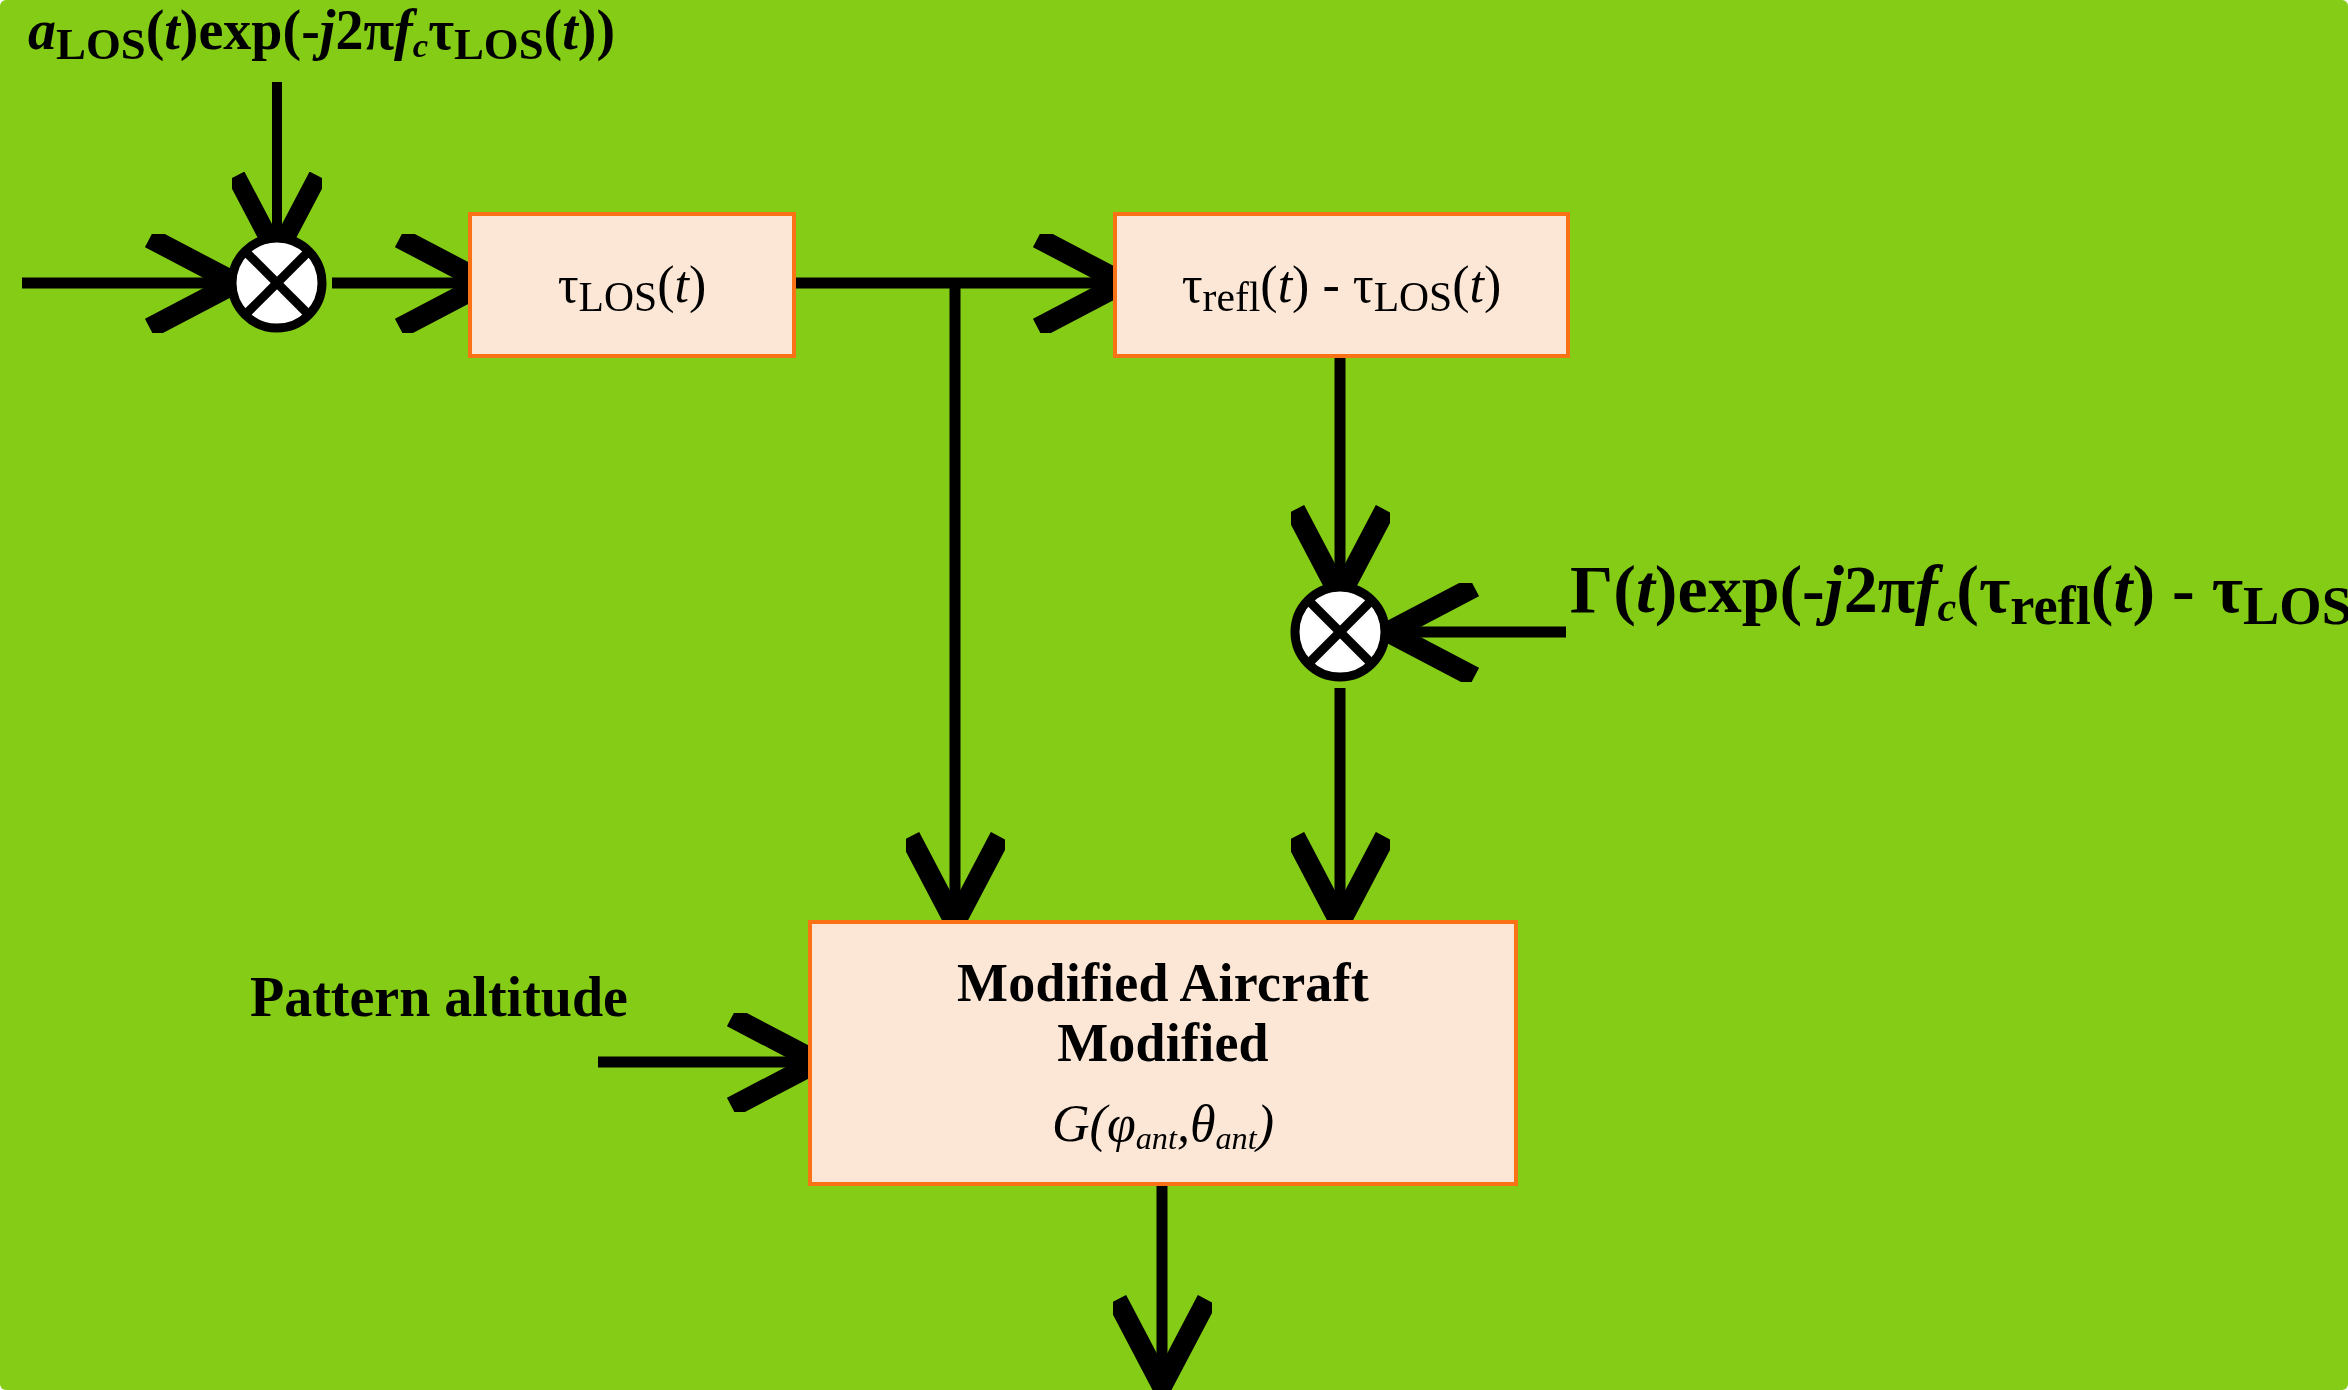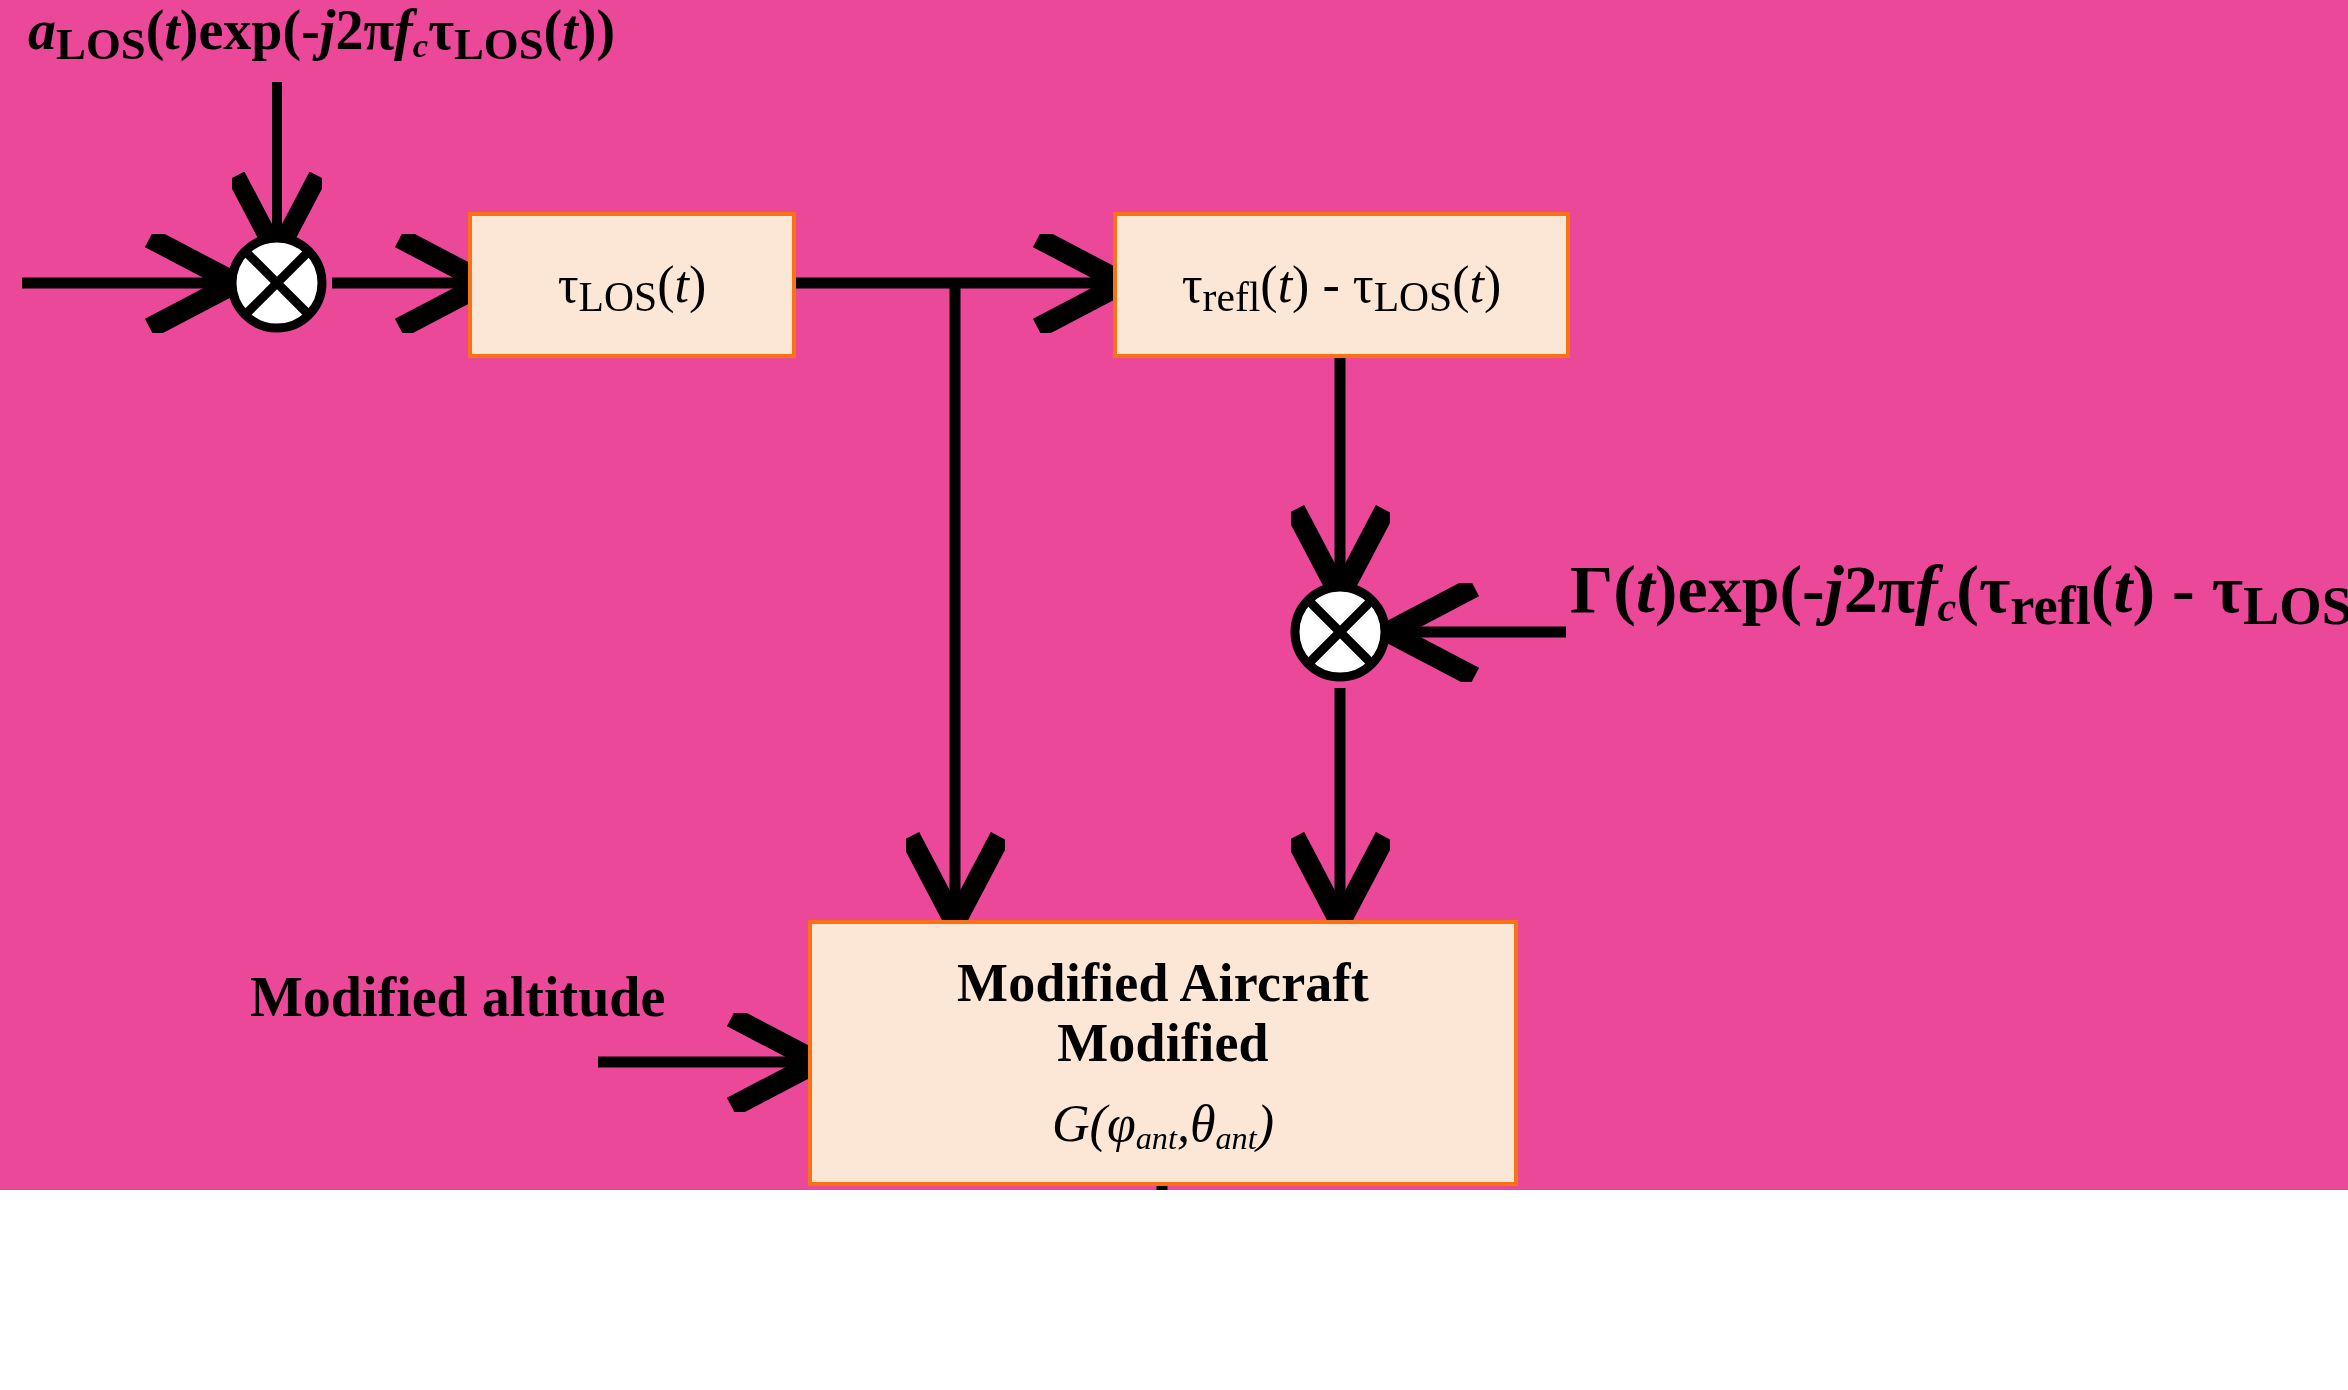--- a/index.html
+++ b/index.html
@@ -3,24 +3,25 @@
 <meta charset="utf-8">
 <style>
   html, body {
     margin: 0;
     padding: 0;
     background: #ffffff;
   }
   #canvas {
     position: relative;
     width: 2348px;
-    height: 1190px;
-    background: #ec4899;
+    height: 1390px;
+    background: #84cc16;
     overflow: hidden;
     font-family: "Liberation Serif", "DejaVu Serif", serif;
+    border-radius: 6px;
   }
   svg.wires {
     position: absolute;
     left: 0;
     top: 0;
     width: 2348px;
     height: 1390px;
     pointer-events: none;
   }
   .box {
@@ -117,21 +118,21 @@
   </svg>
 
   <div class="label-free" style="left:28px; top:-2px; font-size:56px;">
     <span class="ital">a</span><span class="sub upr smallcap">LOS</span><span class="upr">(</span><span class="ital">t</span><span class="upr">)exp(-</span><span class="ital">j</span><span class="upr">2π</span><span class="ital">f</span><span class="sub ital">c</span><span class="upr">τ</span><span class="sub upr smallcap">LOS</span><span class="upr">(</span><span class="ital">t</span><span class="upr">))</span>
   </div>
 
   <div class="label-free" style="left:1570px; top:550px; font-size:68px;text-align:center;">
     <span class="upr">Γ(</span><span class="ital">t</span><span class="upr">)exp(-</span><span class="ital">j</span><span class="upr">2π</span><span class="ital">f</span><span class="sub ital">c</span><span class="upr">(τ</span><span class="sub upr smallcap">refl</span><span class="upr">(</span><span class="ital">t</span><span class="upr">) - τ</span><span class="sub upr smallcap">LOS</span><span class="upr">(</span><span class="ital">t</span><span class="upr">))</span>
   </div>
 
-  <div class="label-free" style="left:250px; top:965px; font-size:56px;">Modified altitude</div>
+  <div class="label-free" style="left:250px; top:965px; font-size:56px;">Pattern altitude</div>
 
   <div class="box" style="left:468px; top:212px; width:328px; height:146px;">
     <div class="eq">
       <span class="upr">τ</span><span class="sub upr smallcap">LOS</span><span class="upr">(</span><span class="ital">t</span><span class="upr">)</span>
     </div>
 
   </div>
 
   <div class="box" style="left:1113px; top:212px; width:457px; height:146px;">
     <div class="eq">

